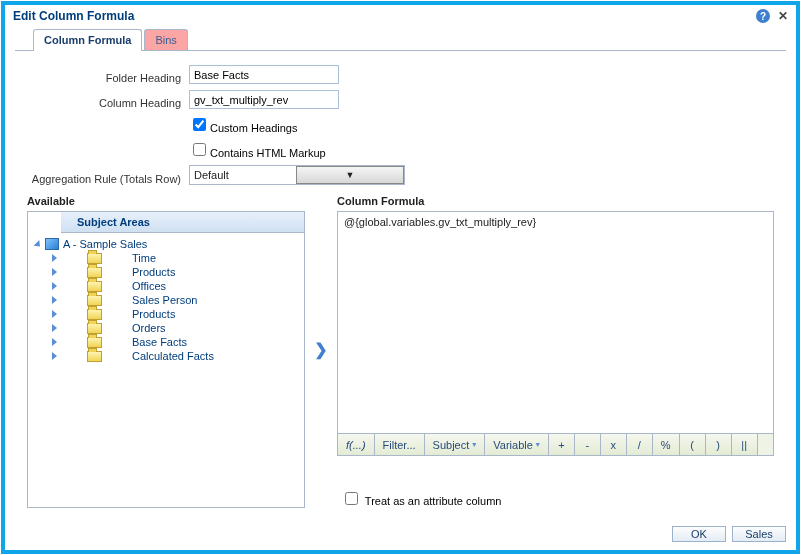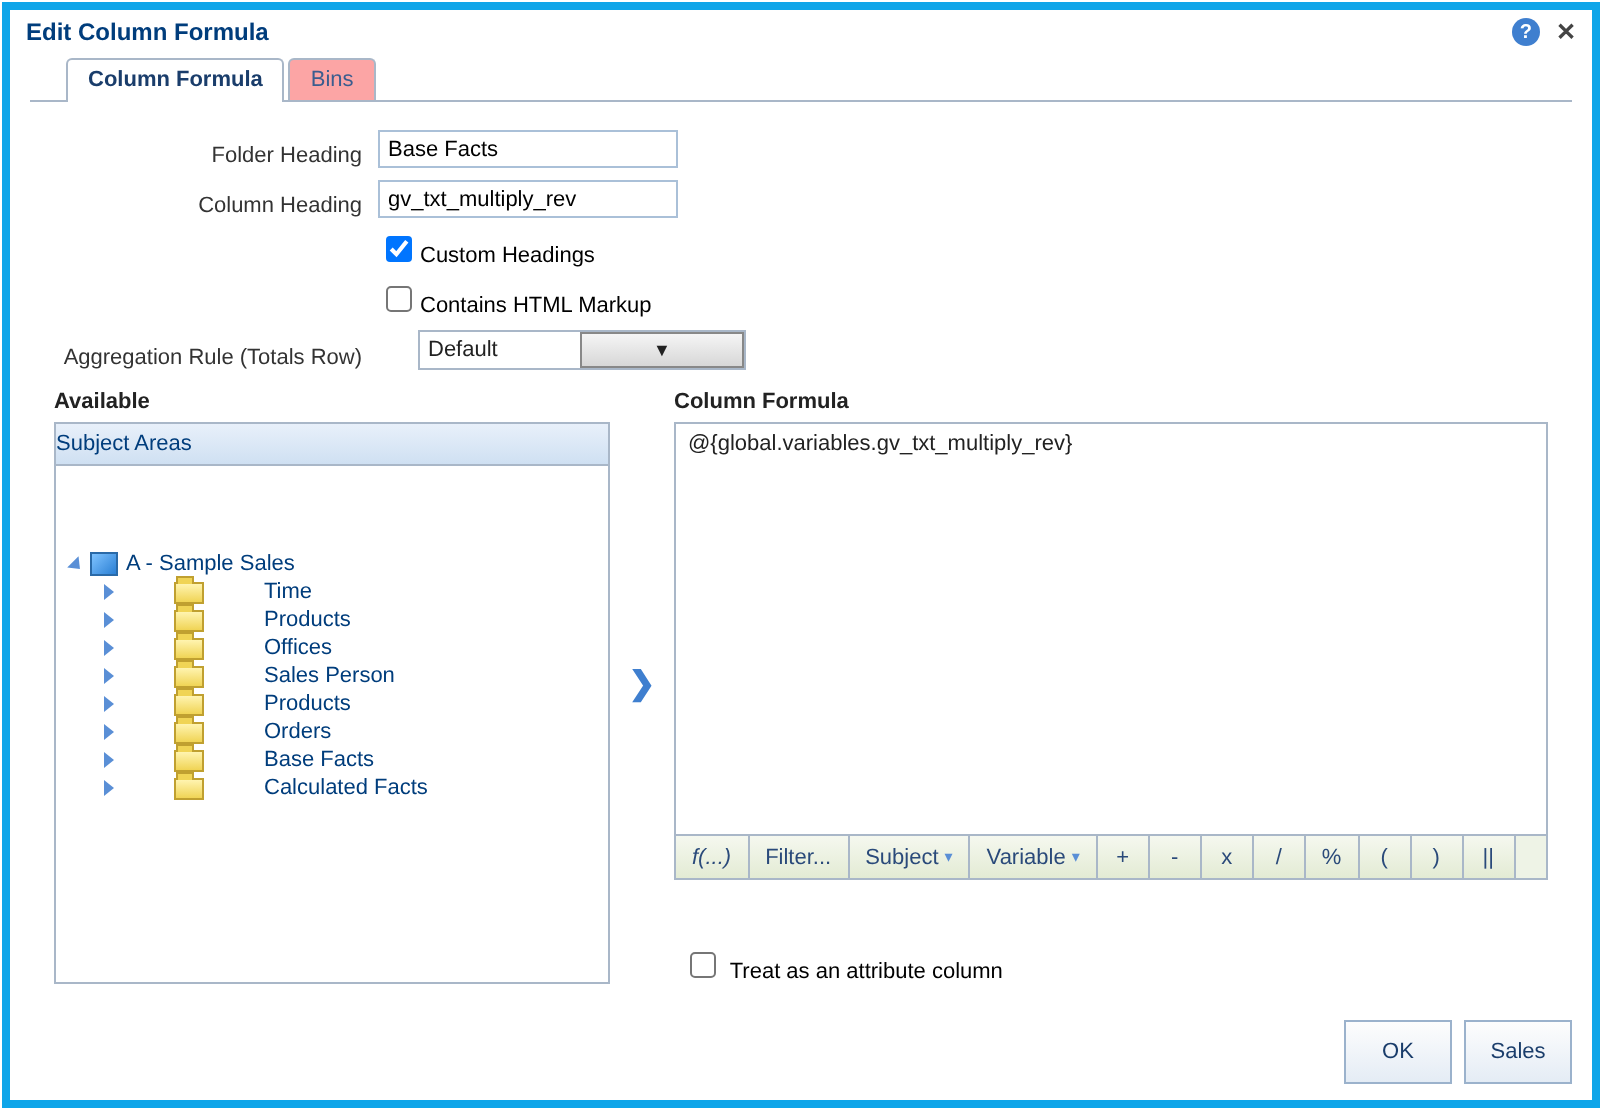--- a/index.html
+++ b/index.html
@@ -67,49 +67,49 @@
   }
   .form-row { display: flex; align-items: flex-end; margin-bottom: 6px; }
   .form-label { width: 162px; text-align: right; padding-right: 8px; color: #333; }
   .txt {
     border: 1px solid #aac0d8; height: 19px; padding: 1px 4px;
     font: inherit; width: 150px; background: #fff;
   }
   .chk { margin-right: 4px; }
   .select-wrap {
     display: inline-flex; align-items: center;
-    border: 1px solid #a9b7c8; height: 20px; width: 164px;
+    border: 1px solid #a9b7c8; height: 20px; width: 216px;
     background: #fff;
-    margin-left: 20px;
   }
   .select-wrap span { flex:1; padding: 0 4px; color:#222; }
   .select-btn {
     width: 18px; height: 18px; border: 1px solid #888;
     background: linear-gradient(#f5f5f5,#d7d7d7);
     display: inline-flex; align-items:center; justify-content:center;
     font-size: 9px; color:#333; cursor:pointer;
   }
   .cols { display: flex; flex: 1; gap: 6px; min-height: 0; }
   .col-left { width: 278px; display:flex; flex-direction:column; }
   .col-mid { width: 20px; display:flex; align-items:center; justify-content:center; }
   .col-right { flex:1; display:flex; flex-direction:column; }
   .section-title { font-weight: bold; color: #222; margin: 4px 0 4px 0; }
   .tree {
     border: 1px solid #a9b7c8; flex:1; overflow:auto;
     background: #fff;
   }
   .tree-header {
     background: linear-gradient(#e8f0fa,#cfe0f2);
     border-bottom: 1px solid #a9b7c8;
-    color: #003d7c; font-weight: normal;
-    padding: 4px 0;
+    color: #003d7c; font-weight: bold;
+    padding: 4px 16px;
+    margin-left: 33px;
   }
   .tree-body { padding: 4px 2px; }
   .tree-node { display:flex; align-items:center; padding: 1px 0; }
-  .tree-node.lvl1 { padding-left: 6px; margin-top: 38px; }
+  .tree-node.lvl1 { padding-left: 6px; }
   .tree-node.lvl2 { padding-left: 22px; gap: 26px; }
   .arrow {
     width: 0; height: 0; border-top: 4px solid transparent;
     border-bottom: 4px solid transparent; border-left: 5px solid #5a8fd6;
     margin-right: 4px; cursor:pointer;
   }
   .arrow.open { transform: rotate(45deg); transform-origin: 30% 50%; }
   .cube-icon {
     width: 14px; height: 12px; margin-right: 4px;
     background: linear-gradient(135deg,#7fc3ff,#2a7fd4);
@@ -147,21 +147,21 @@
     font-style: normal;
   }
   .tbtn.italic { font-style: italic; }
   .dd { font-size: 8px; margin-left: 3px; color:#5a8fd6; }
   .treat-row { padding: 6px 0 0 4px; margin-top: 27px; }
   .footer {
     display:flex; justify-content:flex-end; gap:6px;
     padding: 6px 10px 8px;
   }
   .btn {
-    min-width: 54px; height: 32px;
+    min-width: 54px; height: 16px;
     background: linear-gradient(#fdfdfd,#e4ecf5);
     border: 1px solid #9bb2cc; color:#1a3d6b;
     font: inherit; cursor:pointer;
   }
 </style>
 </head>
 <body>
 
 <div class="dialog">
 

